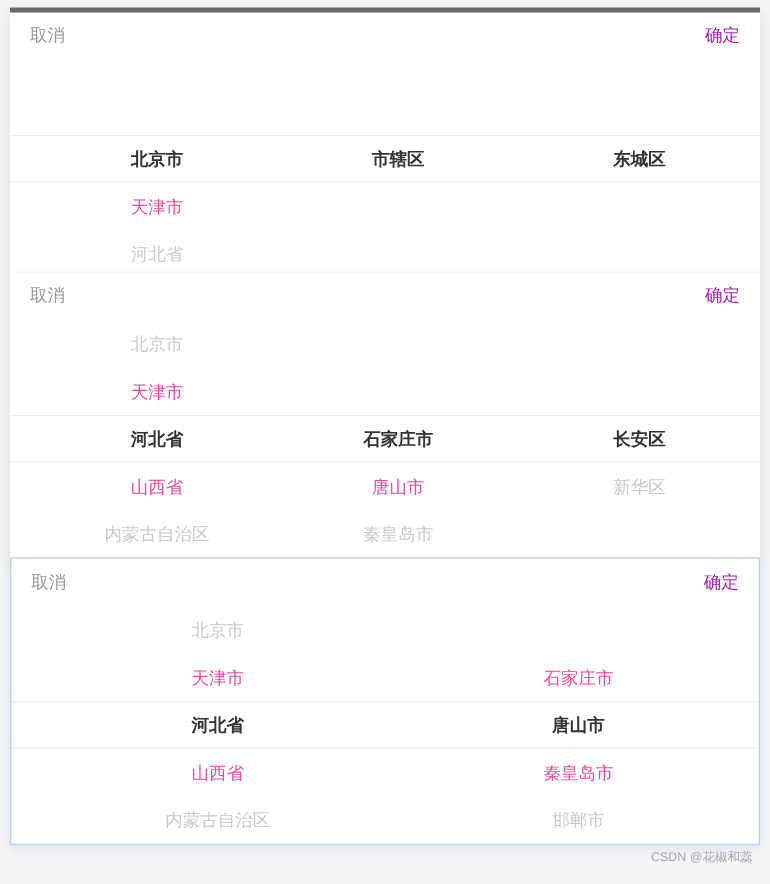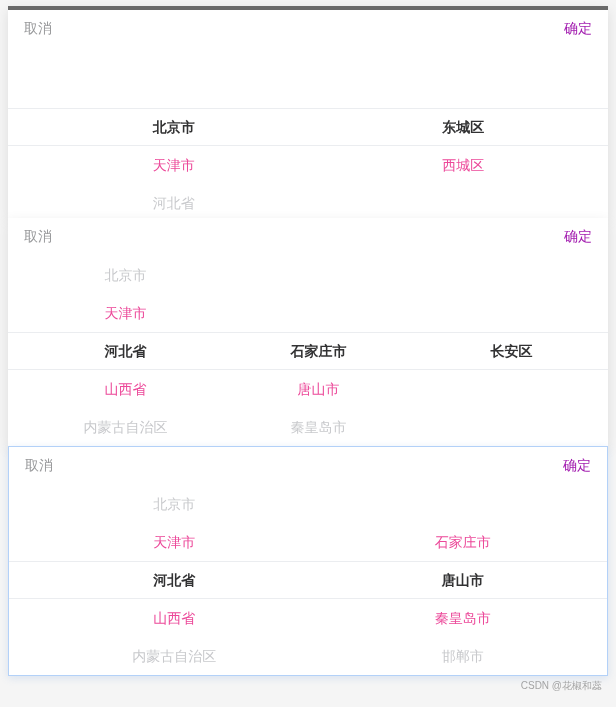--- a/index.html
+++ b/index.html
@@ -110,22 +110,26 @@
   <div class="spacer"></div>
   <div class="picker-body" style="height:110px;">
     <div class="selection-frame" style="top:0;"></div>
     <div class="columns">
       <div class="column">
         <div class="picker-item selected">北京市</div>
         <div class="picker-item near">天津市</div>
         <div class="picker-item">河北省</div>
       </div>
       <div class="column">
+        <div class="picker-item selected">市辖区</div>
+        <div class="picker-item near"></div>
+        <div class="picker-item"></div>
+      </div>
+      <div class="column">
         <div class="picker-item selected">东城区</div>
-        <div class="picker-item near">西城区</div>
       </div>
     </div>
   </div>
 </div>
 
 <div class="picker-panel">
   <div class="picker-header">
     <span class="cancel-btn">取消</span>
     <span class="confirm-btn">确定</span>
   </div>
@@ -143,20 +147,21 @@
         <div class="picker-item"></div>
         <div class="picker-item near"></div>
         <div class="picker-item selected">石家庄市</div>
         <div class="picker-item near">唐山市</div>
         <div class="picker-item">秦皇岛市</div>
       </div>
       <div class="column">
         <div class="picker-item"></div>
         <div class="picker-item near"></div>
         <div class="picker-item selected">长安区</div>
+        <div class="picker-item">新华区</div>
       </div>
     </div>
   </div>
 </div>
 
 <div class="picker-panel third">
   <div class="picker-header">
     <span class="cancel-btn">取消</span>
     <span class="confirm-btn">确定</span>
   </div>

